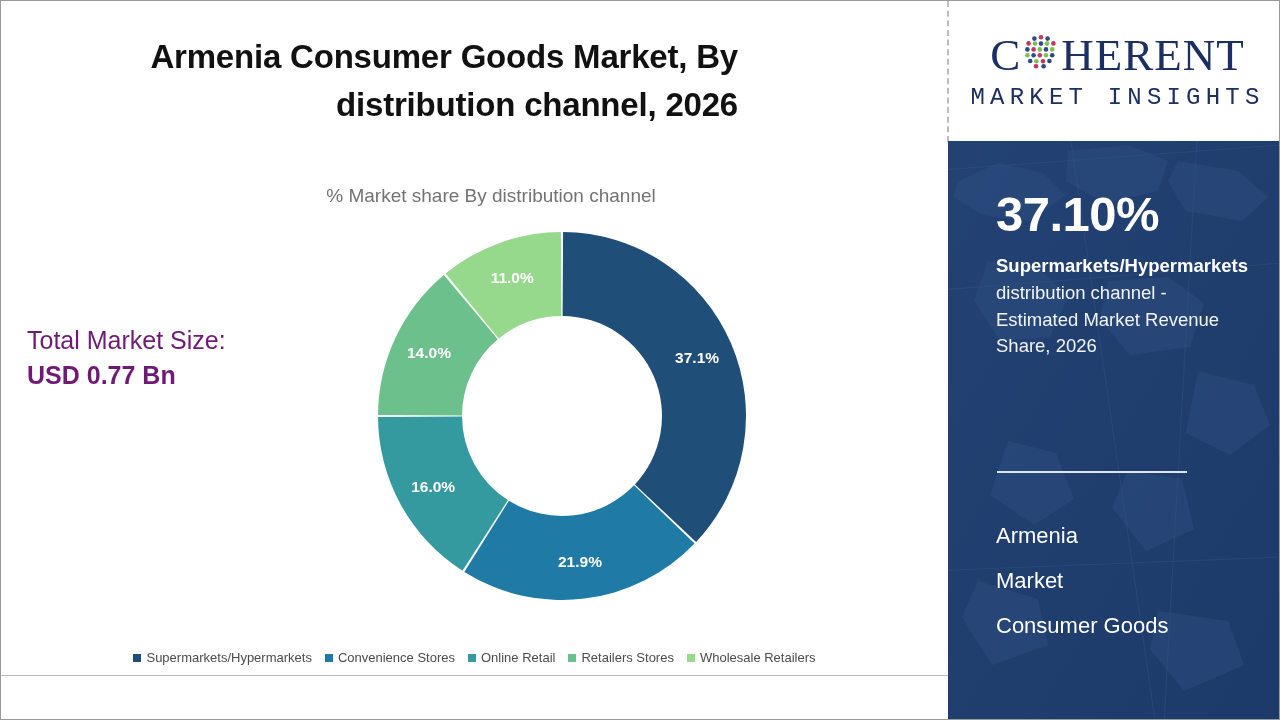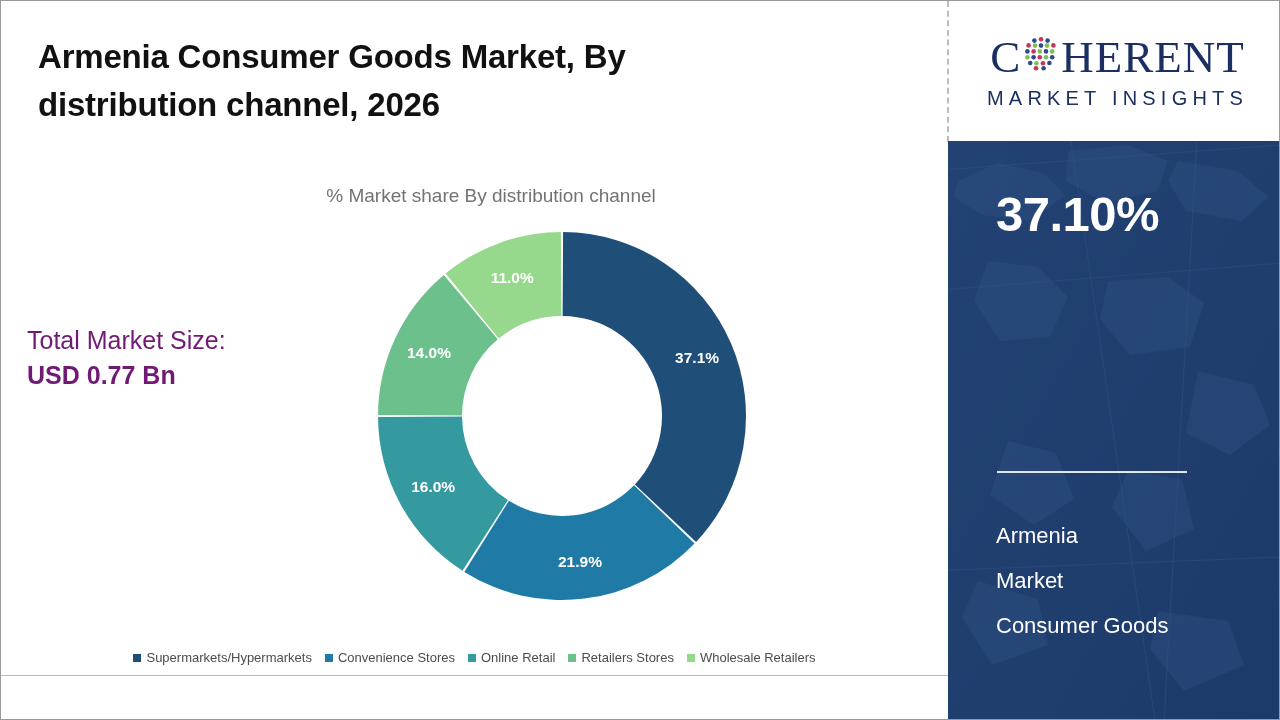--- a/index.html
+++ b/index.html
@@ -32,20 +32,21 @@
   #page-title {
     position: absolute;
     left: 37px;
     top: 32px;
     width: 700px;
     font-size: 33px;
     font-weight: bold;
     line-height: 1.45;
     color: #111111;
     letter-spacing: -0.2px;
+    text-align: right;
   }
 
   #chart-subtitle {
     position: absolute;
     left: 150px;
     top: 161px;
     width: 680px;
     text-align: center;
     font-size: 19px;
     color: #737373;
@@ -150,22 +151,22 @@
     display: flex;
     align-items: center;
     justify-content: center;
     font-family: "Liberation Serif", serif;
     font-size: 45px;
     color: #1b2f62;
     letter-spacing: 1px;
     line-height: 1;
   }
   #logo-sub {
-    font-family: Liberation Sans, sans-serif;
-    font-size: 20px;
+    font-family: Liberation Mono, monospace;
+    font-size: 24px;
     color: #1b2f62;
     letter-spacing: 5.2px;
     margin-top: 8px;
     line-height: 1;
   }
   #logo-globe { margin: 0 1px; display: inline-block; }
 
   
   #right-panel {
     position: absolute;
@@ -356,20 +357,23 @@
         <path d="M250 230 l56 14 l16 40 l-40 30 l-44 -22 z"></path>
         <path d="M60 300 l48 12 l18 46 l-40 26 l-44 -30 z"></path>
         <path d="M180 330 l54 8 l12 50 l-48 22 l-34 -44 z"></path>
         <path d="M30 440 l60 18 l10 46 l-56 20 l-30 -48 z"></path>
         <path d="M210 470 l70 10 l16 44 l-60 26 l-34 -42 z"></path>
       </g>
     </svg>
 
     <div id="panel-content">
       <div id="stat-value">37.10%</div>
+      <div id="stat-desc">
+        <span class="strong">Supermarkets/Hypermarkets</span><span> distribution channel - Estimated Market Revenue Share, 2026</span>
+      </div>
       <div id="panel-divider"></div>
       <div id="panel-market-name">
           <div>Armenia</div>
           <div>Market</div>
           <div>Consumer Goods</div>
         </div>
     </div>
   </div>
 
 </div>

